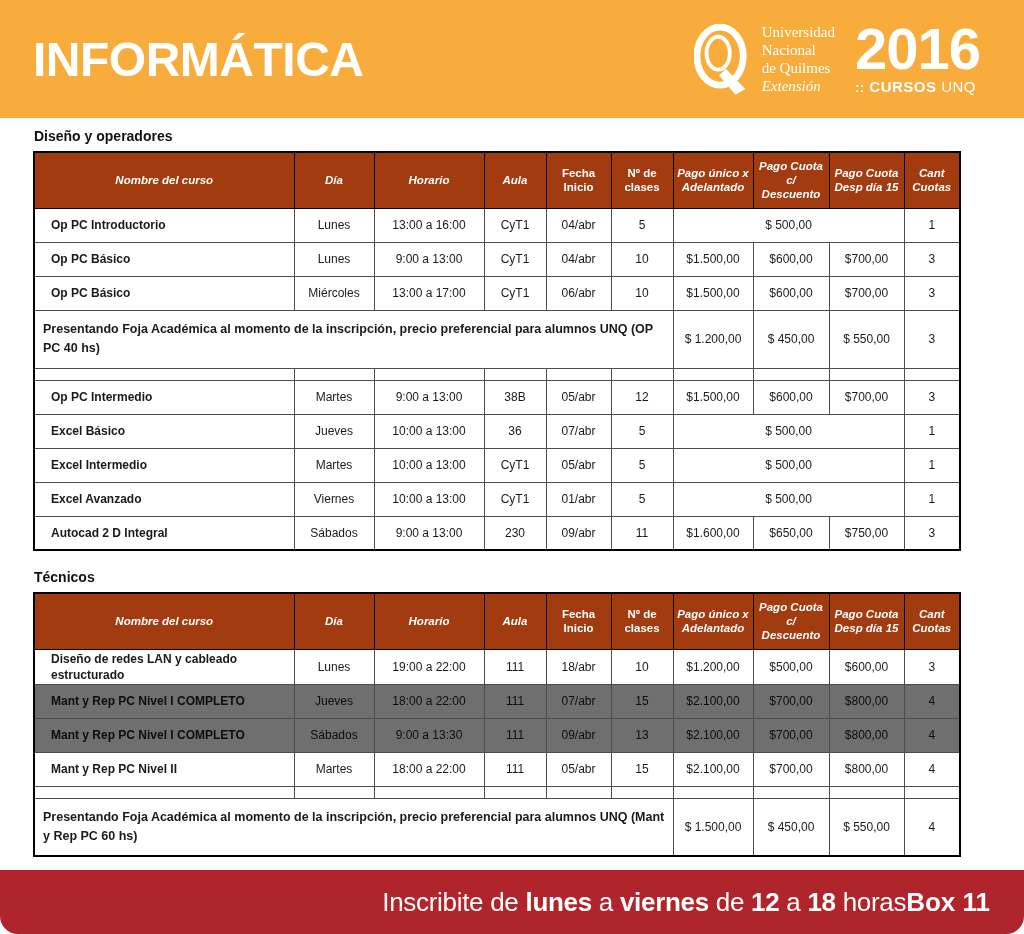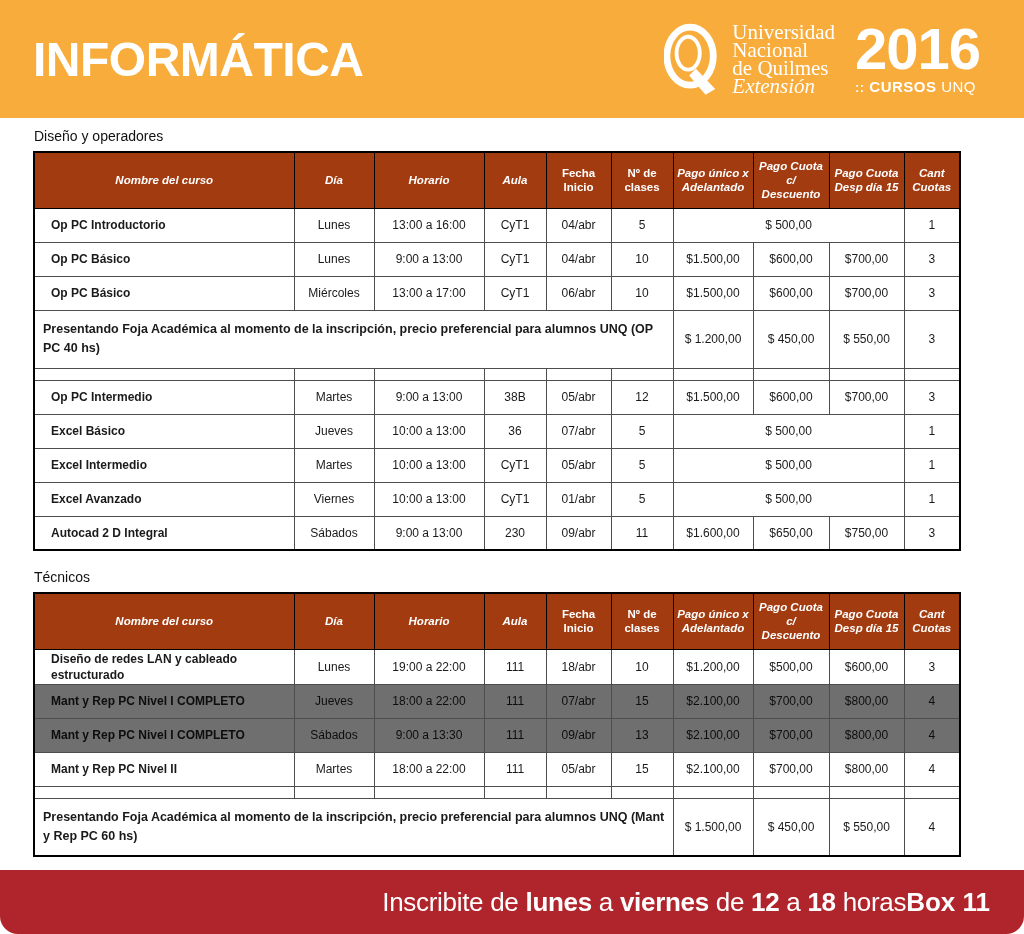--- a/index.html
+++ b/index.html
@@ -9,31 +9,31 @@
   }
   
   .topbar{
     height:118px;background:#F8AC3C;display:flex;align-items:center;
     justify-content:space-between;padding:0 44px 0 33px;box-sizing:border-box;
   }
   .page-title{color:#fff;font-size:48px;font-weight:700;margin:0;letter-spacing:-.5px;}
   .brand{display:flex;align-items:center;}
   .logo-svg{width:58px;height:72px;flex:0 0 auto;}
   .uni{color:#fff;font-family:"Liberation Serif","DejaVu Serif",serif;
-       font-size:21px;line-height:18px;margin-left:10px;}
+       font-size:15px;line-height:18px;margin-left:10px;}
   .uni .ital{font-style:italic;}
   .year-wrap{margin-left:20px;color:#fff;}
   .year{font-size:58px;font-weight:700;line-height:50px;letter-spacing:-1px;}
   .cursos{font-size:15px;margin-top:4px;letter-spacing:.5px;}
   .cursos .colons{font-weight:700;font-size:13px;}
   .cursos .bold{font-weight:700;}
   .cursos .light{font-weight:400;margin-top:34px;}
   
   main{padding-left:33px;}
-  .sec-title{font-weight:400;font-size:14px;color:#111;margin:10px 0 7px 1px;}
+  .sec-title{font-weight:700;font-size:14px;color:#111;margin:10px 0 7px 1px;}
   section[data-section="1"] .sec-title{margin-top:18px;}
   table{border-collapse:collapse;table-layout:fixed;width:926px;border:2px solid #000;background:#fff;}
   th{
     background:#A23B10;color:#fff;font-weight:700;font-size:11.5px;
     border:1px solid #000;white-space:pre-line;text-align:center;padding:2px;line-height:1.25;
   }
   th.it{font-style:italic;}
   thead tr{height:56px;}
   td{
     border:1px solid #4d4d4d;font-size:12px;color:#1a1a1a;text-align:center;

